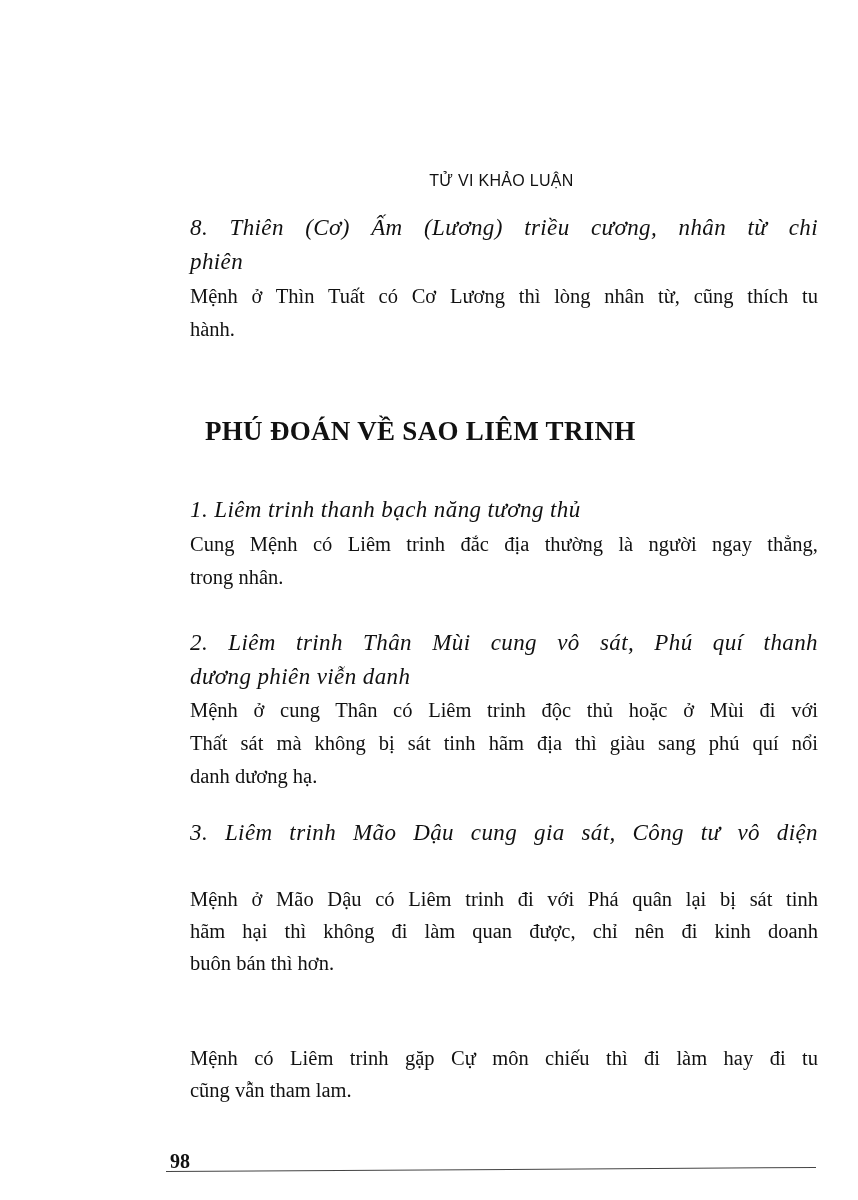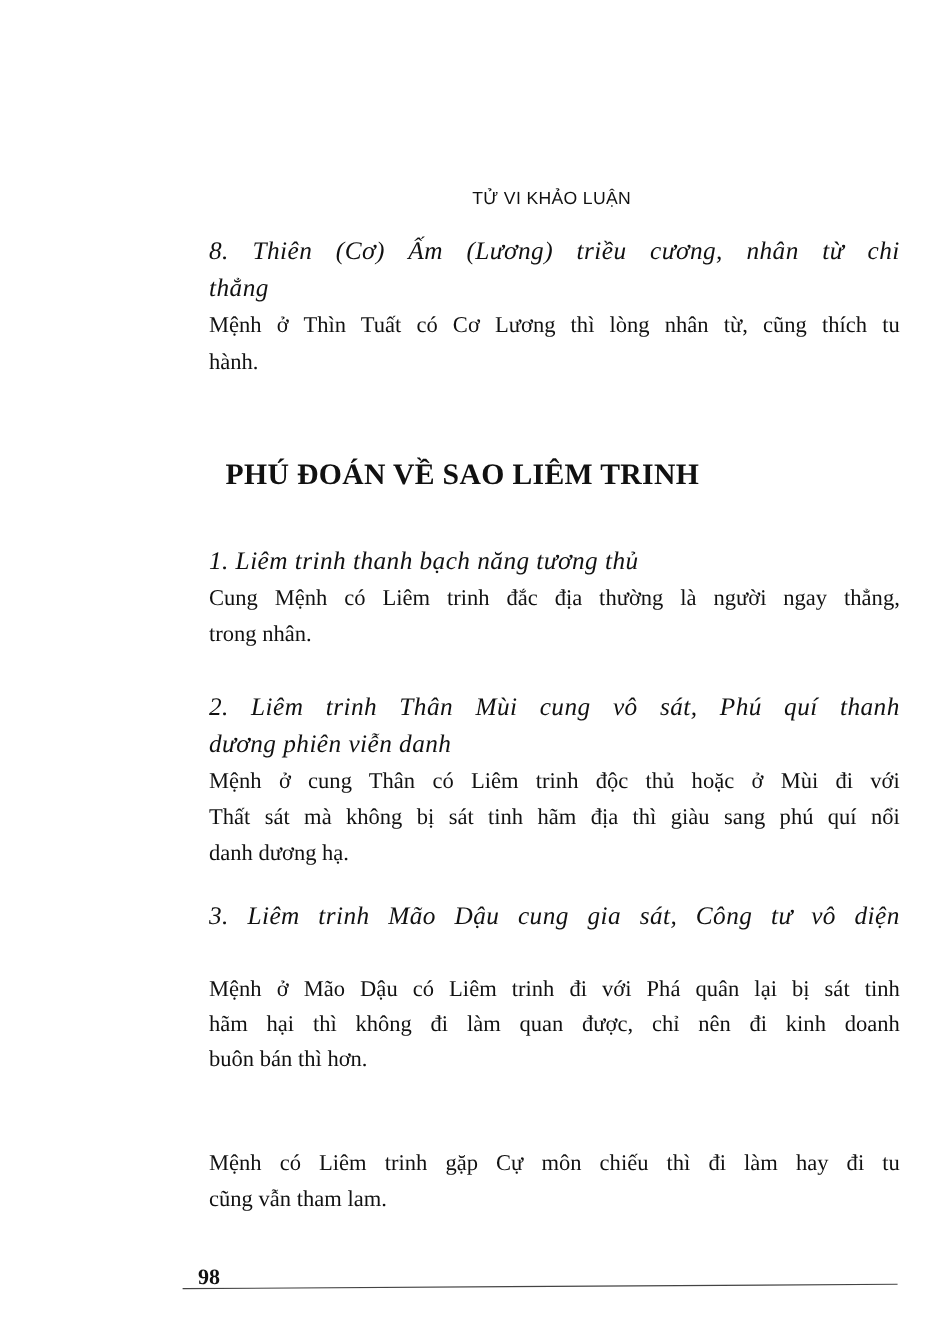--- a/index.html
+++ b/index.html
@@ -14,32 +14,32 @@
   }
   .line { position:absolute; left:170px; width:628px; white-space:nowrap; line-height:1;margin-left:20px; }
   .title { font-style:italic; font-size:23px; letter-spacing:0.4px; }
   .title.j { text-align:justify; text-align-last:justify; }
   .body { font-size:20.5px; }
   .body.j { text-align:justify; text-align-last:justify; }
   .section-heading {
     position:absolute; left:205px; top:416px; font-weight:bold; font-size:27px;
     letter-spacing:0.3px; white-space:nowrap;
   }
-  .page-number { position:absolute; left:180px; top:1150px; font-size:20px; font-weight:bold; }
+  .page-number { position:absolute; left:170px; top:1150px; font-size:20px; font-weight:bold; }
   .footer-rule { position:absolute; left:166px; top:1171px; width:650px; height:1px; background:#444; transform:rotate(-0.35deg); transform-origin:left center; }
 </style>
 </head>
 <body>
 
 <div class="page">
 
   <div class="running-head">TỬ VI KHẢO LUẬN</div>
 
   <div class="line title j" style="top:216px;">8. Thiên (Cơ) Ấm (Lương) triều cương, nhân từ chi</div>
-  <div class="line title" style="top:250px;">thẳng</div>
+  <div class="line title" style="top:250px;">phiên</div>
   <div class="line body" style="top:319px;">hành.</div>
   <div class="line body j" style="top:286px;">Mệnh ở Thìn Tuất có Cơ Lương thì lòng nhân từ, cũng thích tu</div>
 
   <div class="section-heading">PHÚ ĐOÁN VỀ SAO LIÊM TRINH</div>
 
   <div class="line title" style="top:498px;">1. Liêm trinh thanh bạch năng tương thủ</div>
   <div class="line body j" style="top:534px;">Cung Mệnh có Liêm trinh đắc địa thường là người ngay thẳng,</div>
   <div class="line body" style="top:567px;">trong nhân.</div>
 
   <div class="line title j" style="top:631px;">2. Liêm trinh Thân Mùi cung vô sát,  Phú quí thanh</div>

